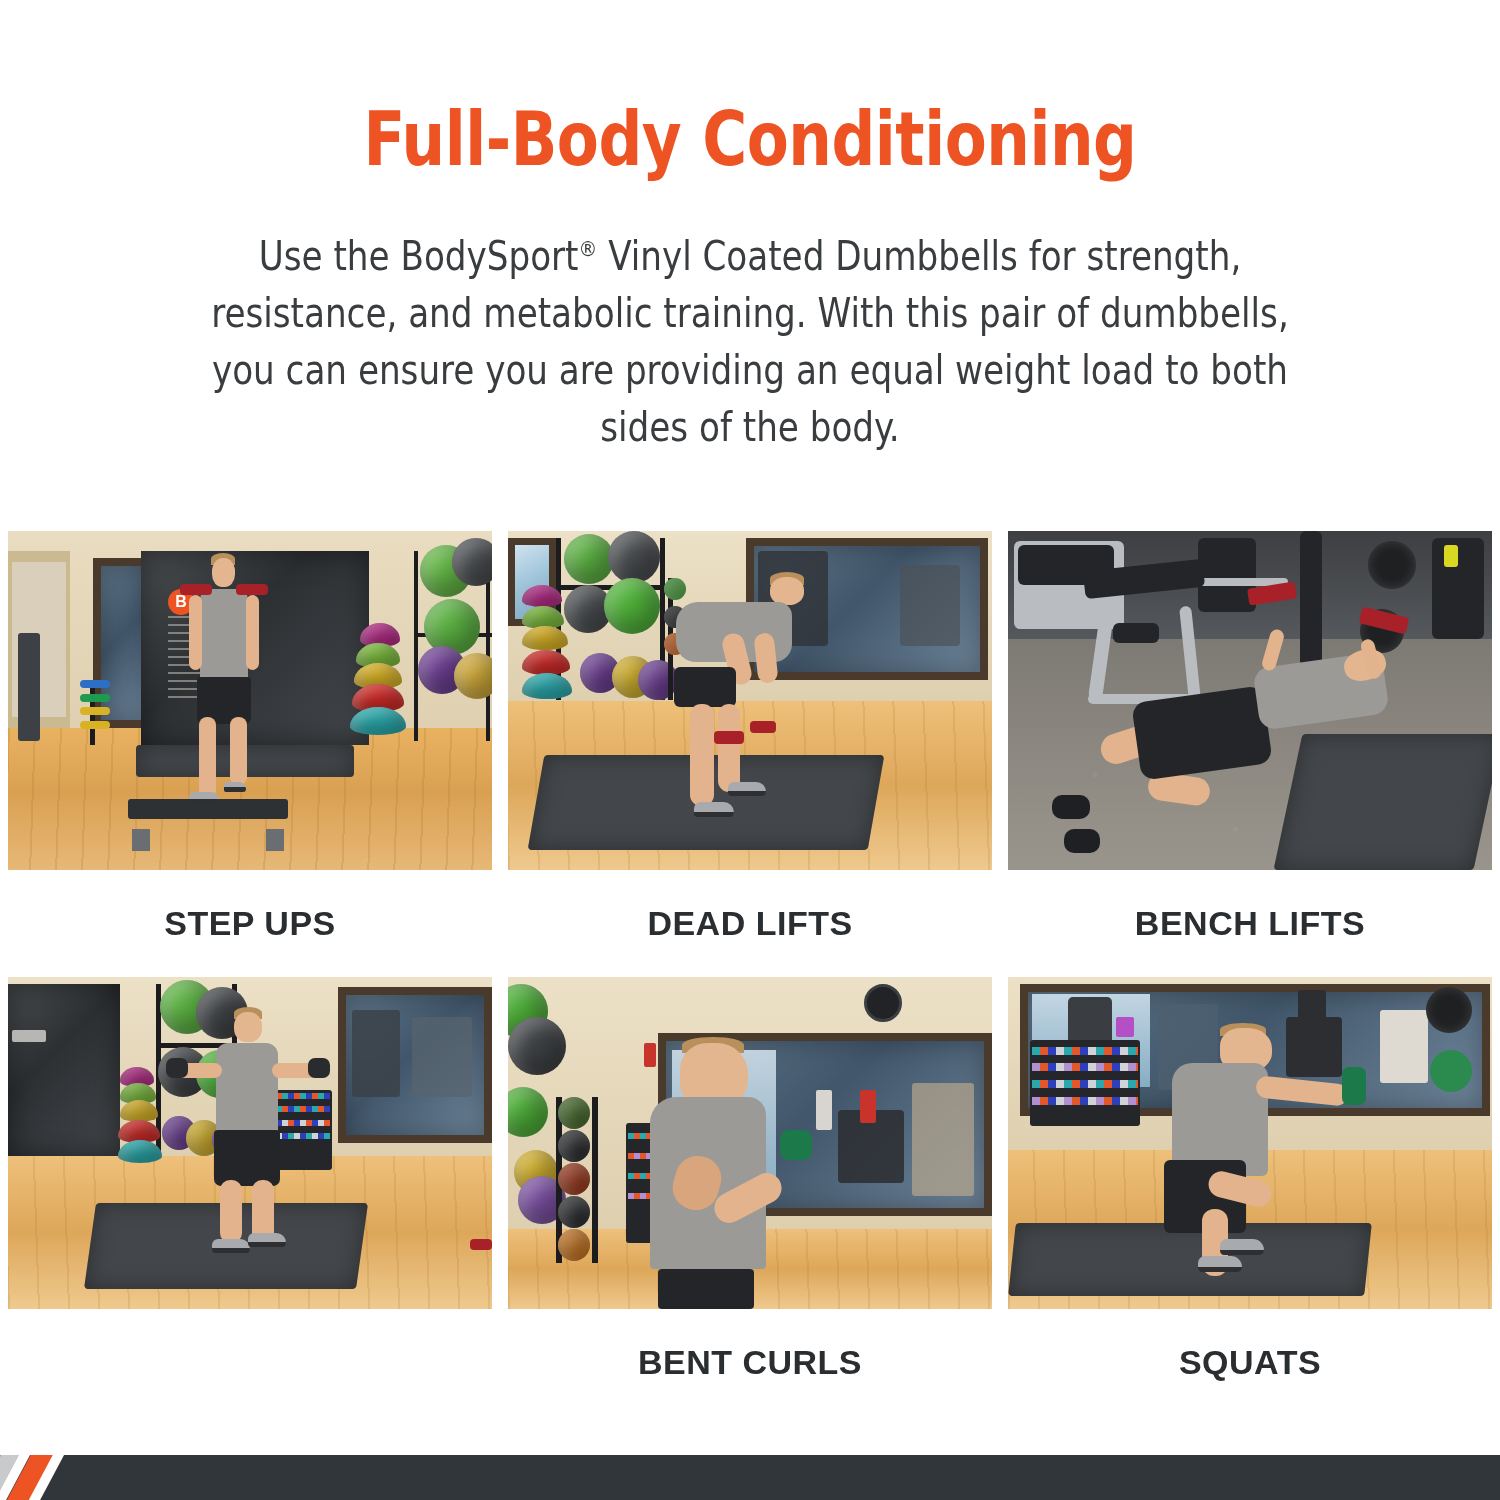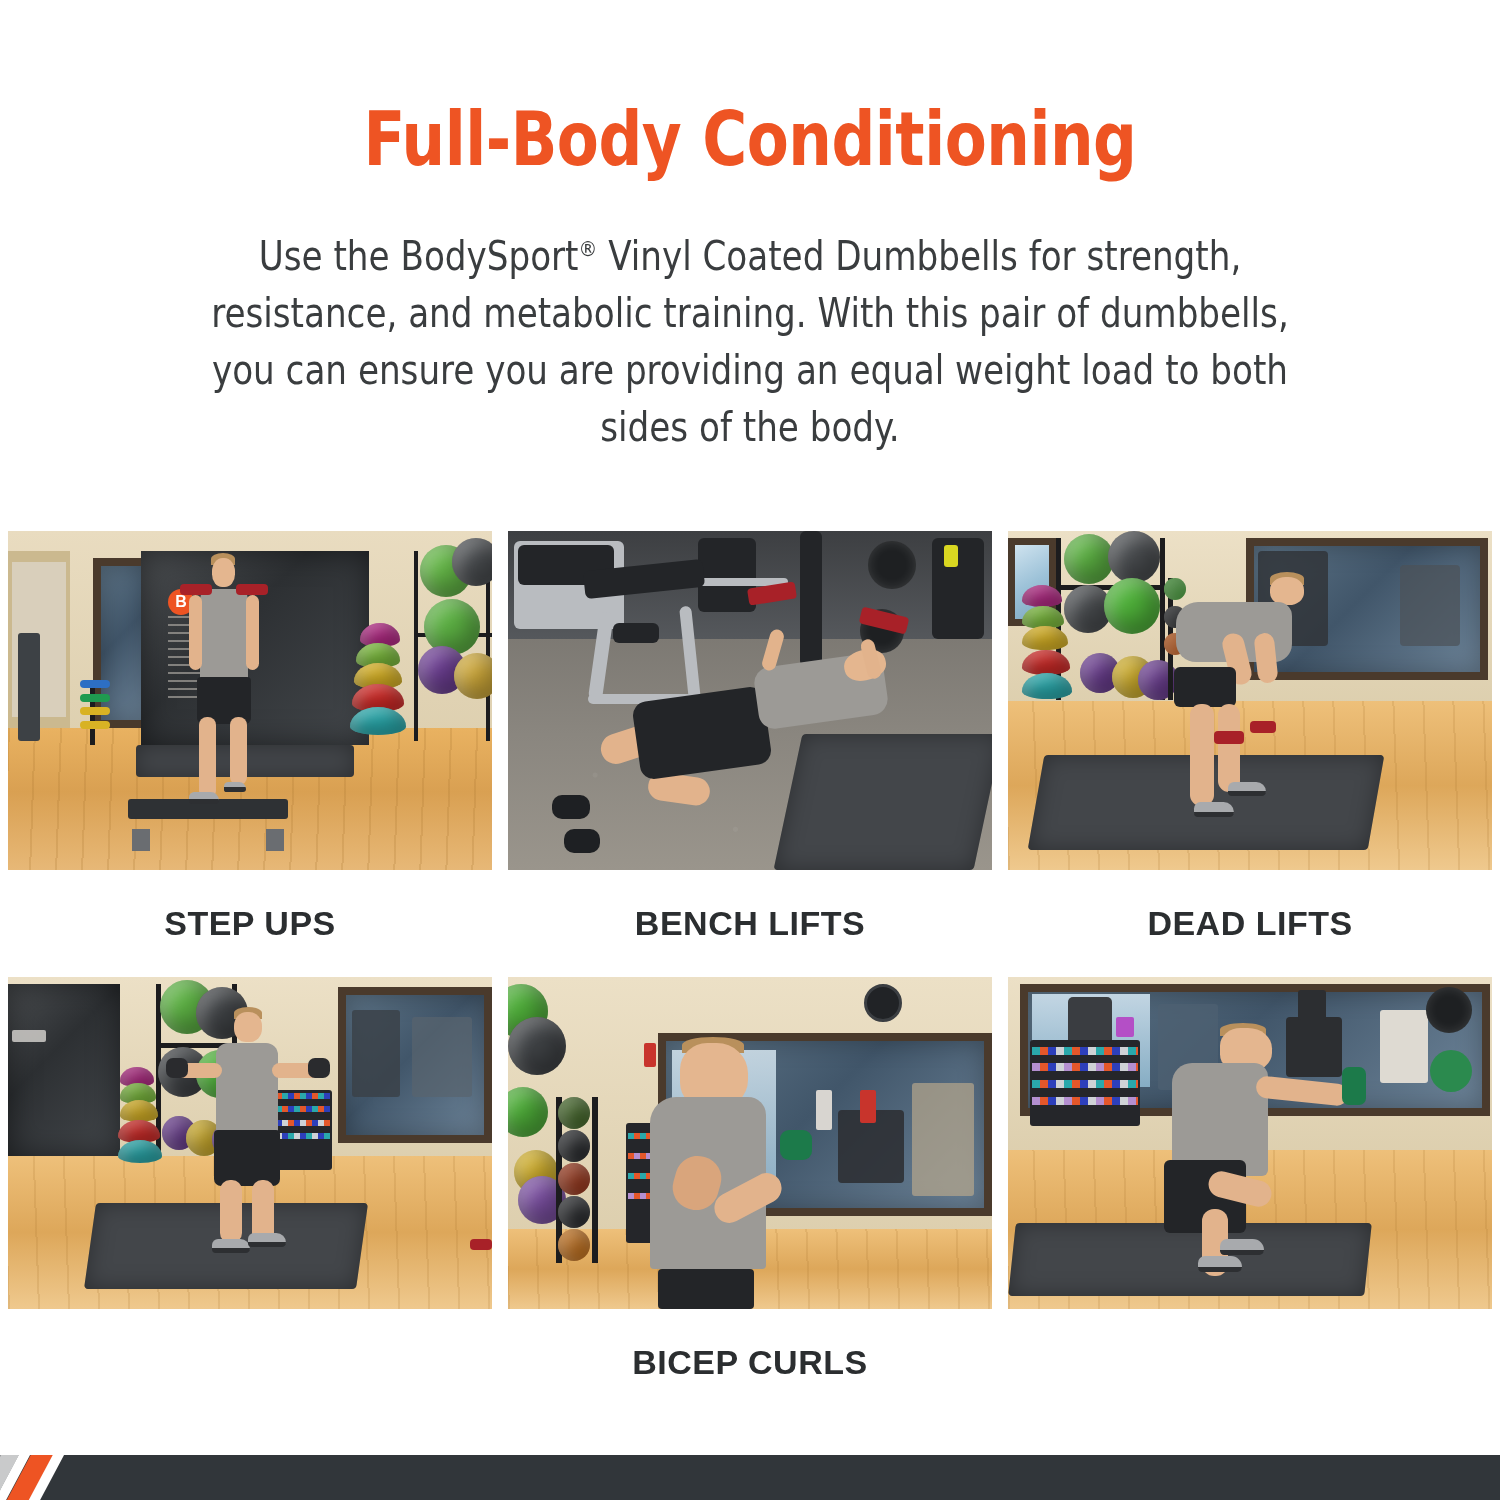--- a/index.html
+++ b/index.html
@@ -214,59 +214,20 @@
         <div class="lyr skin" style="left:191px;top:55%;width:17px;height:24%;border-radius:8px;"></div>
         <div class="lyr skin" style="left:222px;top:55%;width:17px;height:20%;border-radius:8px;"></div>
         <div class="lyr shoe" style="left:181px;top:77%;width:30px;height:12px;"></div>
         <div class="lyr shoe" style="left:216px;top:74%;width:22px;height:10px;"></div>
       </div>
       <div class="caption">STEP UPS</div>
     </div>
 
     <div class="cell">
       <div class="photo">
-        <div class="lyr gymfloor-grey"></div>
-        <div class="lyr" style="left:0;top:0;width:100%;height:32%;background:linear-gradient(#3d3f42,#55585c);"></div>
-
-        <div class="lyr machine" style="left:6px;top:3%;width:110px;height:26%;"></div>
-        <div class="lyr machine-dark" style="left:10px;top:4%;width:96px;height:12%;"></div>
-        <div class="lyr machine-dark" style="left:190px;top:2%;width:58px;height:22%;"></div>
-        <div class="lyr machine" style="left:190px;top:14%;width:90px;height:8px;"></div>
-        <div class="lyr machine-dark" style="left:292px;top:0;width:22px;height:40%;"></div>
-        <div class="lyr plate" style="left:360px;top:3%;width:48px;height:48px;"></div>
-        <div class="lyr plate" style="left:352px;top:23%;width:44px;height:44px;"></div>
-        <div class="lyr machine-dark" style="left:424px;top:2%;width:52px;height:30%;"></div>
-        <div class="lyr" style="left:436px;top:4%;width:14px;height:22px;background:#d9d721;border-radius:3px;"></div>
-
-        <div class="lyr machine-dark" style="left:76px;top:10%;width:120px;height:28px;border-radius:6px;transform:rotate(-6deg);"></div>
-        <div class="lyr machine" style="left:86px;top:24%;width:14px;height:26%;transform:rotate(8deg);"></div>
-        <div class="lyr machine" style="left:176px;top:22%;width:12px;height:28%;transform:rotate(-6deg);"></div>
-        <div class="lyr machine" style="left:80px;top:48%;width:130px;height:10px;"></div>
-        <div class="lyr machine-dark" style="left:105px;top:27%;width:46px;height:20px;border-radius:6px;"></div>
-
-        <div class="lyr mat-dark" style="left:280px;top:60%;width:200px;height:40%;transform:skewX(-12deg);"></div>
-
-        <div class="lyr" style="left:44px;top:78%;width:38px;height:24px;background:#1e2023;border-radius:10px;"></div>
-        <div class="lyr" style="left:56px;top:88%;width:36px;height:24px;background:#1e2023;border-radius:10px;"></div>
-
-        <div class="lyr skin" style="left:92px;top:58%;width:68px;height:30px;border-radius:16px;transform:rotate(-18deg);"></div>
-        <div class="lyr skin" style="left:140px;top:72%;width:62px;height:28px;border-radius:14px;transform:rotate(8deg);"></div>
-        <div class="lyr shorts" style="left:128px;top:48%;width:132px;height:78px;border-radius:14px;transform:rotate(-8deg);"></div>
-        <div class="lyr shirt" style="left:248px;top:38%;width:130px;height:62px;border-radius:16px;transform:rotate(-8deg);"></div>
-        <div class="lyr head" style="left:336px;top:35%;width:42px;height:30px;transform:rotate(-14deg);"></div>
-        <div class="lyr skin" style="left:258px;top:29%;width:14px;height:42px;border-radius:8px;transform:rotate(16deg);"></div>
-        <div class="lyr skin" style="left:356px;top:32%;width:14px;height:40px;border-radius:8px;transform:rotate(-14deg);"></div>
-        <div class="lyr dumb-red" style="left:240px;top:16%;width:48px;height:17px;transform:rotate(-9deg);"></div>
-        <div class="lyr dumb-red" style="left:352px;top:24%;width:48px;height:17px;transform:rotate(14deg);"></div>
-      </div>
-      <div class="caption">BENCH LIFTS</div>
-    </div>
-
-    <div class="cell">
-      <div class="photo">
         <div class="lyr wall2" style="height:52%"></div>
         <div class="lyr baseboard" style="top:50%;"></div>
         <div class="lyr floor-wood2" style="height:50%"></div>
 
         <div class="lyr window-bright" style="left:0;top:2%;width:48px;height:26%;"></div>
 
         <div class="lyr rackbar" style="left:48px;top:2%;width:5px;height:48%;"></div>
         <div class="lyr rackbar" style="left:152px;top:2%;width:5px;height:48%;"></div>
         <div class="lyr rackbar" style="left:48px;top:16%;width:110px;height:5px;"></div>
         <div class="lyr ball" style="left:56px;top:1%;width:50px;height:50px;background:#5cb043;"></div>
@@ -303,20 +264,59 @@
         <div class="lyr skin" style="left:182px;top:51%;width:24px;height:30%;border-radius:11px;"></div>
         <div class="lyr skin" style="left:210px;top:51%;width:22px;height:26%;border-radius:11px;"></div>
         <div class="lyr dumb-red" style="left:206px;top:59%;width:30px;height:13px;"></div>
         <div class="lyr dumb-red" style="left:242px;top:56%;width:26px;height:12px;"></div>
         <div class="lyr shoe" style="left:186px;top:80%;width:40px;height:15px;"></div>
         <div class="lyr shoe" style="left:220px;top:74%;width:38px;height:14px;"></div>
       </div>
       <div class="caption">DEAD LIFTS</div>
     </div>
 
+    <div class="cell">
+      <div class="photo">
+        <div class="lyr gymfloor-grey"></div>
+        <div class="lyr" style="left:0;top:0;width:100%;height:32%;background:linear-gradient(#3d3f42,#55585c);"></div>
+
+        <div class="lyr machine" style="left:6px;top:3%;width:110px;height:26%;"></div>
+        <div class="lyr machine-dark" style="left:10px;top:4%;width:96px;height:12%;"></div>
+        <div class="lyr machine-dark" style="left:190px;top:2%;width:58px;height:22%;"></div>
+        <div class="lyr machine" style="left:190px;top:14%;width:90px;height:8px;"></div>
+        <div class="lyr machine-dark" style="left:292px;top:0;width:22px;height:40%;"></div>
+        <div class="lyr plate" style="left:360px;top:3%;width:48px;height:48px;"></div>
+        <div class="lyr plate" style="left:352px;top:23%;width:44px;height:44px;"></div>
+        <div class="lyr machine-dark" style="left:424px;top:2%;width:52px;height:30%;"></div>
+        <div class="lyr" style="left:436px;top:4%;width:14px;height:22px;background:#d9d721;border-radius:3px;"></div>
+
+        <div class="lyr machine-dark" style="left:76px;top:10%;width:120px;height:28px;border-radius:6px;transform:rotate(-6deg);"></div>
+        <div class="lyr machine" style="left:86px;top:24%;width:14px;height:26%;transform:rotate(8deg);"></div>
+        <div class="lyr machine" style="left:176px;top:22%;width:12px;height:28%;transform:rotate(-6deg);"></div>
+        <div class="lyr machine" style="left:80px;top:48%;width:130px;height:10px;"></div>
+        <div class="lyr machine-dark" style="left:105px;top:27%;width:46px;height:20px;border-radius:6px;"></div>
+
+        <div class="lyr mat-dark" style="left:280px;top:60%;width:200px;height:40%;transform:skewX(-12deg);"></div>
+
+        <div class="lyr" style="left:44px;top:78%;width:38px;height:24px;background:#1e2023;border-radius:10px;"></div>
+        <div class="lyr" style="left:56px;top:88%;width:36px;height:24px;background:#1e2023;border-radius:10px;"></div>
+
+        <div class="lyr skin" style="left:92px;top:58%;width:68px;height:30px;border-radius:16px;transform:rotate(-18deg);"></div>
+        <div class="lyr skin" style="left:140px;top:72%;width:62px;height:28px;border-radius:14px;transform:rotate(8deg);"></div>
+        <div class="lyr shorts" style="left:128px;top:48%;width:132px;height:78px;border-radius:14px;transform:rotate(-8deg);"></div>
+        <div class="lyr shirt" style="left:248px;top:38%;width:130px;height:62px;border-radius:16px;transform:rotate(-8deg);"></div>
+        <div class="lyr head" style="left:336px;top:35%;width:42px;height:30px;transform:rotate(-14deg);"></div>
+        <div class="lyr skin" style="left:258px;top:29%;width:14px;height:42px;border-radius:8px;transform:rotate(16deg);"></div>
+        <div class="lyr skin" style="left:356px;top:32%;width:14px;height:40px;border-radius:8px;transform:rotate(-14deg);"></div>
+        <div class="lyr dumb-red" style="left:240px;top:16%;width:48px;height:17px;transform:rotate(-9deg);"></div>
+        <div class="lyr dumb-red" style="left:352px;top:24%;width:48px;height:17px;transform:rotate(14deg);"></div>
+      </div>
+      <div class="caption">BENCH LIFTS</div>
+    </div>
+
     <div class="cell row2">
       <div class="photo">
         <div class="lyr wall2" style="height:56%"></div>
         <div class="lyr baseboard" style="top:54%;"></div>
         <div class="lyr floor-wood2" style="height:46%"></div>
 
         <div class="lyr poster" style="left:0;top:2%;width:112px;height:52%;"></div>
         <div class="lyr" style="left:4px;top:16%;width:34px;height:12px;background:#cfcdc9;opacity:.85;border-radius:2px;"></div>
 
         <div class="lyr rackbar" style="left:148px;top:2%;width:5px;height:52%;"></div>
@@ -402,21 +402,21 @@
         <div class="lyr" style="left:136px;top:20%;width:12px;height:7%;background:#c8342c;border-radius:2px;"></div>
 
         <div class="lyr hair" style="left:174px;top:18%;width:62px;height:16px;"></div>
         <div class="lyr head" style="left:172px;top:20%;width:68px;height:66px;border-radius:40% 46% 44% 40%;"></div>
         <div class="lyr shirt" style="left:142px;top:36%;width:116px;height:52%;border-radius:26px 18px 4px 4px;"></div>
         <div class="lyr skin2" style="left:166px;top:54%;width:46px;height:54px;border-radius:22px;transform:rotate(16deg);"></div>
         <div class="lyr skin" style="left:204px;top:62%;width:72px;height:30px;border-radius:15px;transform:rotate(-28deg);"></div>
         <div class="lyr dumb-green" style="left:272px;top:46%;width:32px;height:30px;border-radius:9px;"></div>
         <div class="lyr shorts" style="left:150px;top:88%;width:96px;height:12%;border-radius:4px;"></div>
       </div>
-      <div class="caption">BICEP CURLS</div>
+      <div class="caption">BENT CURLS</div>
     </div>
 
     <div class="cell row2">
       <div class="photo">
         <div class="lyr wall2" style="height:54%"></div>
         <div class="lyr baseboard" style="top:52%;"></div>
         <div class="lyr floor-wood2" style="height:48%"></div>
 
         <div class="lyr mirror" style="left:12px;top:2%;width:470px;height:40%;"></div>
         <div class="lyr" style="left:24px;top:5%;width:118px;height:28%;background:linear-gradient(#cfe2ef,#8db6cd);opacity:.9;"></div>
@@ -441,20 +441,21 @@
         <div class="lyr head" style="left:212px;top:15.5%;width:52px;height:44px;border-radius:40% 46% 44% 40%;"></div>
         <div class="lyr shirt" style="left:164px;top:26%;width:96px;height:34%;border-radius:20px 14px 6px 6px;"></div>
         <div class="lyr skin" style="left:248px;top:31%;width:92px;height:22px;border-radius:11px;transform:rotate(6deg);"></div>
         <div class="lyr dumb-green" style="left:334px;top:27%;width:24px;height:38px;border-radius:7px;"></div>
         <div class="lyr shorts" style="left:156px;top:55%;width:82px;height:22%;border-radius:6px;"></div>
         <div class="lyr skin" style="left:200px;top:60%;width:64px;height:26px;border-radius:13px;transform:rotate(14deg);"></div>
         <div class="lyr skin" style="left:194px;top:70%;width:26px;height:20%;border-radius:12px;"></div>
         <div class="lyr shoe" style="left:190px;top:84%;width:44px;height:16px;"></div>
         <div class="lyr shoe" style="left:212px;top:79%;width:44px;height:16px;"></div>
       </div>
+      <div class="caption">SQUATS</div>
     </div>
 
   </div>
 
   <div class="footer">
     <div class="stripe" style="left:6px;width:14px;background:#ffffff;"></div>
     <div class="stripe" style="left:22px;width:16px;background:#c9cacb;"></div>
     <div class="stripe" style="left:40px;width:10px;background:#ffffff;"></div>
     <div class="stripe" style="left:52px;width:20px;background:#ee5423;"></div>
     <div class="stripe" style="left:74px;width:10px;background:#ffffff;"></div>

